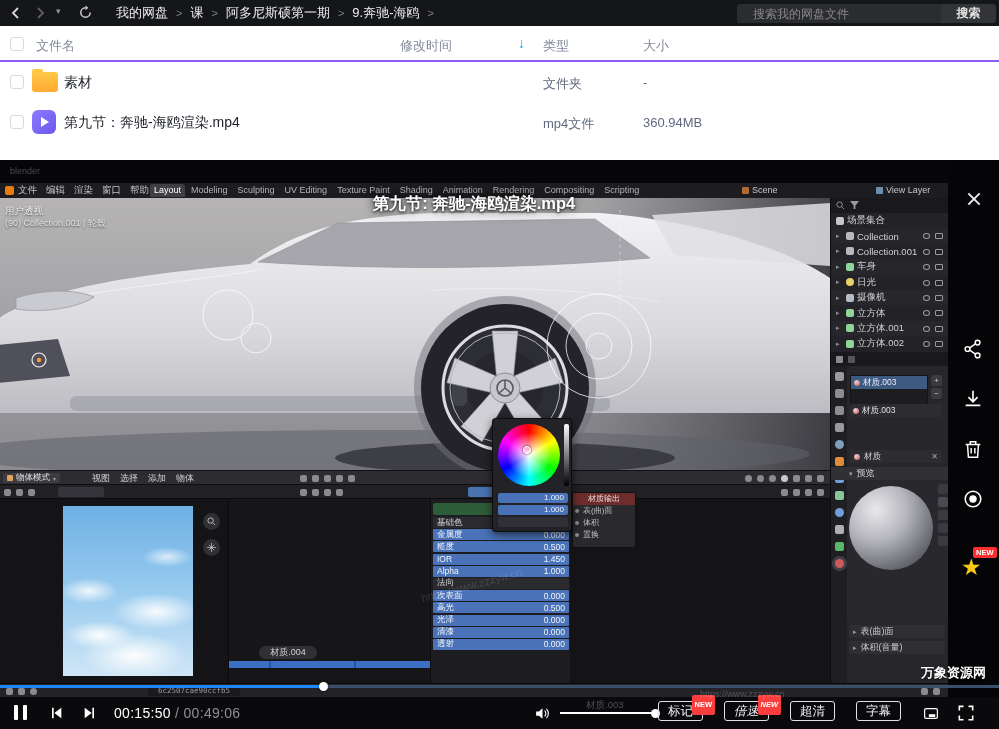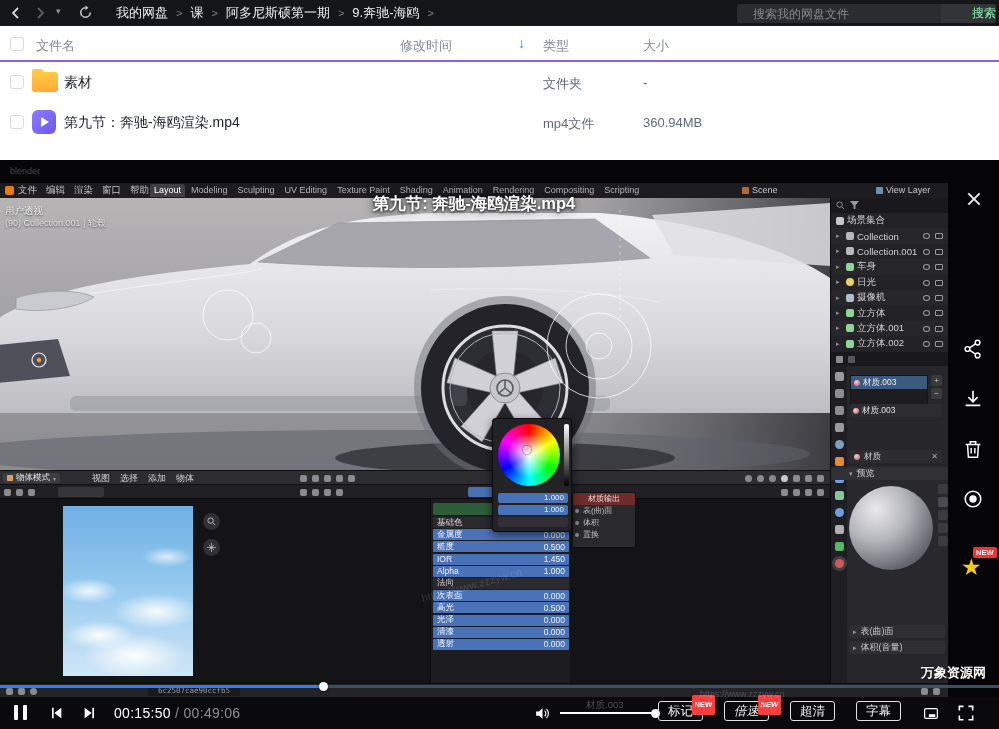--- a/index.html
+++ b/index.html
@@ -12,21 +12,21 @@
   .navicon { position:absolute; top:5px; color:#d8d8d8; }
   .nav-back { left:8px; } .nav-fwd { left:32px; color:#5f5f63; }
   .nav-caret { position:absolute; left:56px; top:6px; font-size:9px; color:#96969a; }
   .nav-refresh { position:absolute; left:78px; top:5px; color:#cfcfd2; }
   .crumbs { position:absolute; left:116px; top:0; height:26px; display:flex; align-items:center; gap:8px; font-size:13px; color:#ececee; }
   .crumb { cursor:default; }
   .crumb-sep { color:#7f7f84; font-size:11px; }
   .search-pill { position:absolute; left:737px; top:4px; width:204px; height:19px; background:#2b2c2f; border-radius:3px 0 0 3px; }
   .search-input { position:absolute; left:0; top:0; width:100%; height:100%; background:transparent; border:0; outline:none; color:#c8c8cc; font-size:12px; padding:0 8px 0 16px; font-family:"Liberation Sans",sans-serif; }
   .search-input::placeholder { color:#88888c; }
-  .search-btn { position:absolute; left:941px; top:4px; width:55px; height:19px; background:#333438; border-radius:0 3px 3px 0; color:#86efac; font-size:12px; line-height:19px; text-align:right; cursor:pointer; }
+  .search-btn { position:absolute; left:941px; top:4px; width:55px; height:19px; background:#333438; border-radius:0 3px 3px 0; color:#e5e5e5; font-size:12px; line-height:19px; text-align:center; cursor:pointer;font-weight:bold; }
 
   
   .filearea { position:absolute; left:0; top:26px; width:999px; height:134px; background:#ffffff; }
   .fl-header { position:absolute; left:0; top:0; width:999px; height:36px; border-bottom:2px solid #8b5cf6; font-size:13px; color:#818999; }
   .cb { position:absolute; width:14px; height:14px; border:1px solid #d5d9e0; border-radius:3px; background:#fff; }
   .fl-header .cb { left:10px; top:11px; }
   .h-name { position:absolute; left:36px; top:11px; }
   .h-time { position:absolute; left:400px; top:11px; }
   .h-sort { position:absolute; left:518px; top:9px; color:#06a7ff; font-size:14px; font-weight:bold; }
   .h-type { position:absolute; left:543px; top:11px; }
@@ -556,20 +556,24 @@
               <circle cx="4" cy="4" r="3"></circle>
               <path d="M6.5 6.5 L9 9"></path>
             </svg>
         </div>
         <div class="zbtn z2">
           <svg width="9" height="9" viewBox="0 0 10 10" fill="none" stroke="currentColor">
               <path d="M5 0 L5 10 M0 5 L10 5 M2 2 L8 8 M8 2 L2 8" stroke-width="0.8"></path>
             </svg>
         </div>
       </div>
+      <div class="nodepanel">
+        <div class="matchip">材质.004</div>
+        <div class="bluebar"></div>
+      </div>
       <div class="propcol">
         <div class="greenchip"></div>
         <div class="bsdfrows">
           <div class="brow gray">
               <span>基础色</span>
               <span class="swatch"></span>
             </div>
           <div class="brow blue">
               <span>金属度</span>
               <span>0.000</span>

